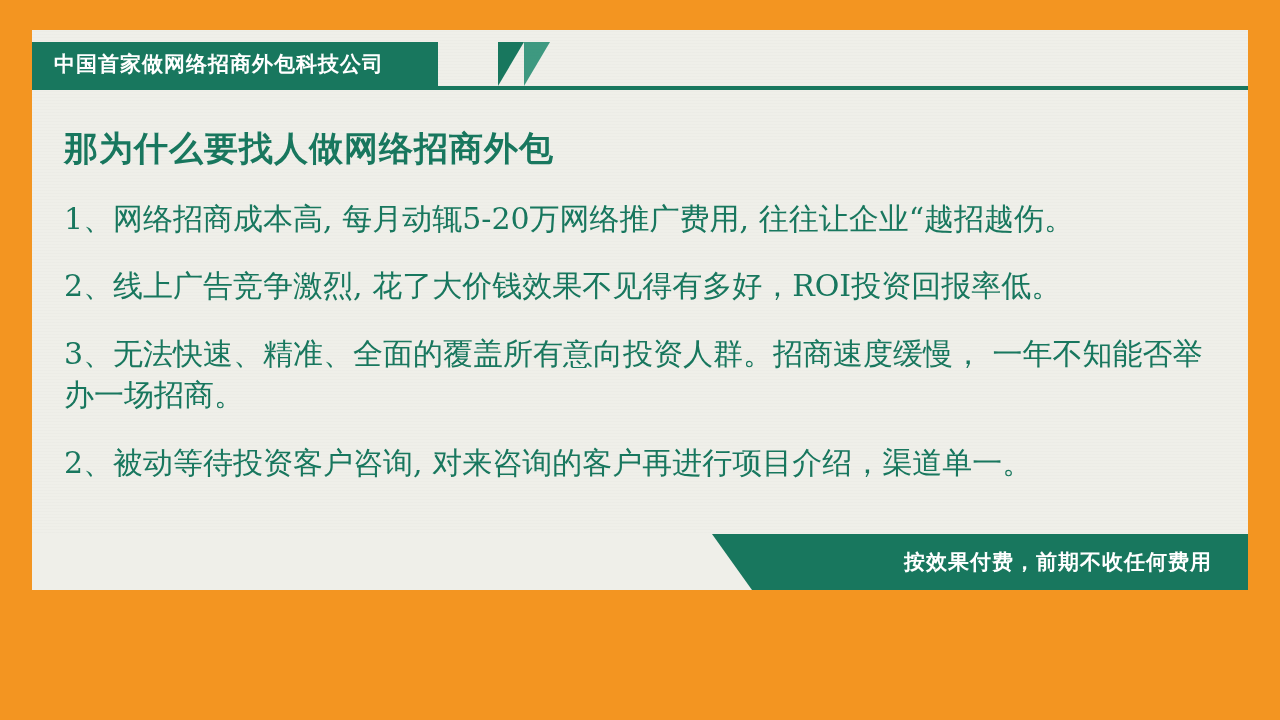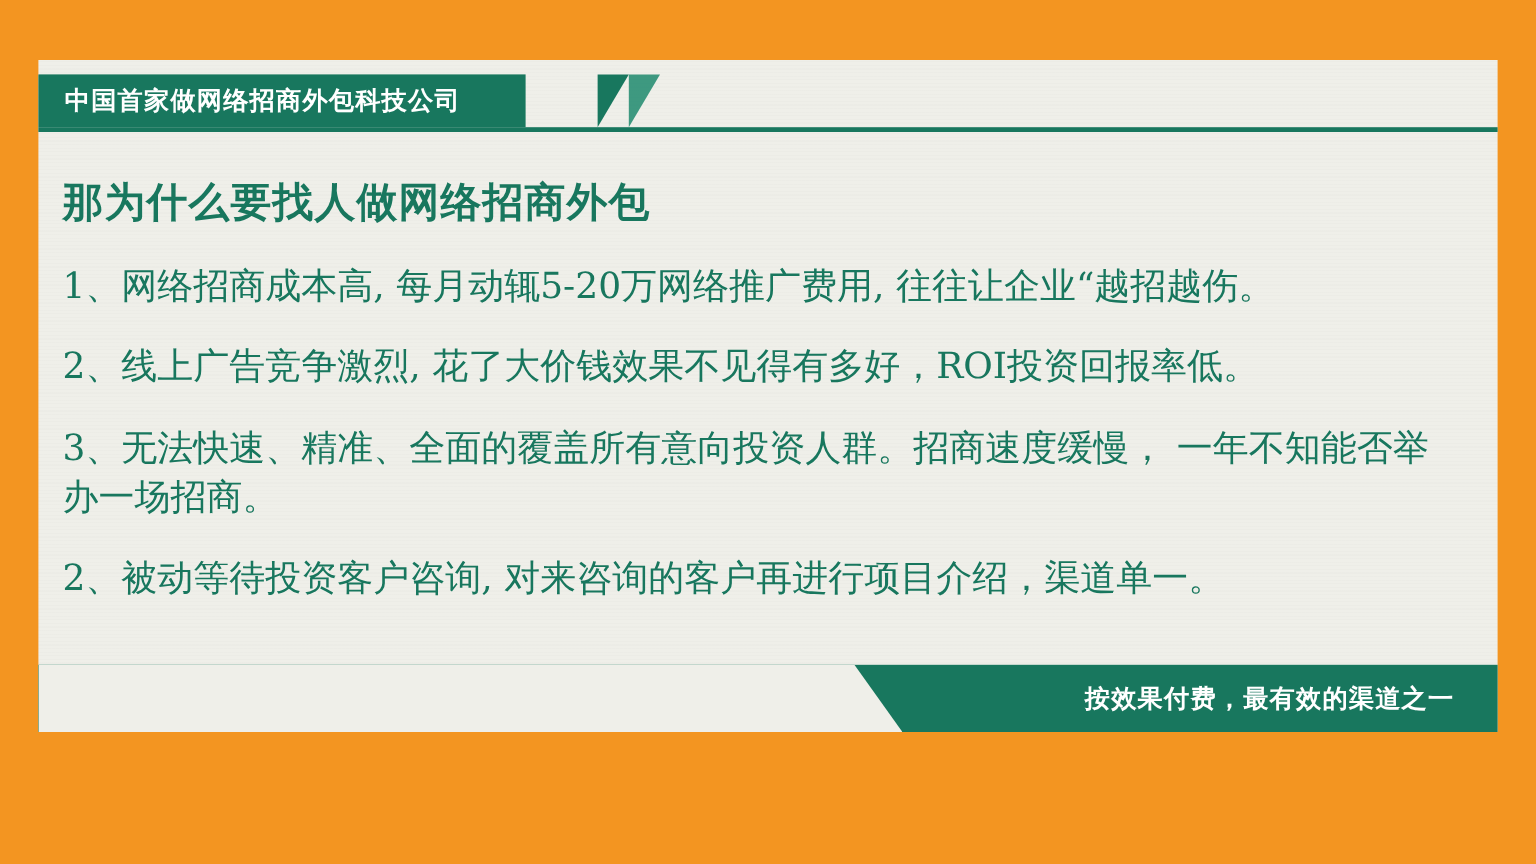--- a/index.html
+++ b/index.html
@@ -23,21 +23,20 @@
   
   .paper {
     position: absolute;
     left: 32px;
     top: 30px;
     width: 1216px;
     height: 560px;
     background: #EFEFE9;
     background-image:
       repeating-linear-gradient(0deg, rgba(0,0,0,0.012) 0px, rgba(0,0,0,0.012) 1px, rgba(255,255,255,0) 1px, rgba(255,255,255,0) 3px);
-    margin-top: 20px;
   }
   
   .top-banner {
     position: absolute;
     left: 0px;
     top: 12px;
     height: 44px;
     background: #18775E;
     display: flex;
     align-items: center;
@@ -105,21 +104,21 @@
     color: #FFFFFF;
     font-size: 21px;
     font-weight: bold;
     letter-spacing: 1px;
     white-space: nowrap;
   }
 
   
   .content {
     position: absolute;
-    left: 20px;
+    left: 32px;
     top: 96px;
     width: 1150px;
   }
   .headline {
     color: #18775E;
     font-size: 34px;
     font-weight: bold;
     letter-spacing: 1px;
     margin: 0 0 26px 0;
   }
@@ -161,17 +160,17 @@
       <ul class="points">
         <li class="point">1、网络招商成本高, 每月动辄5-20万网络推广费用, 往往让企业“越招越伤。</li>
         <li class="point">2、线上广告竞争激烈, 花了大价钱效果不见得有多好，ROI投资回报率低。</li>
         <li class="point">3、无法快速、精准、全面的覆盖所有意向投资人群。招商速度缓慢， 一年不知能否举办一场招商。</li>
         <li class="point">2、被动等待投资客户咨询, 对来咨询的客户再进行项目介绍，渠道单一。</li>
       </ul>
     </div>
 
     <div class="bottom-bar">
       <div class="bottom-bar-notch"></div>
-      <span class="bottom-text">按效果付费，最有效的渠道之一</span>
+      <span class="bottom-text">按效果付费，前期不收任何费用</span>
     </div>
 
   </div>
 </div>
 
 </body></html>

